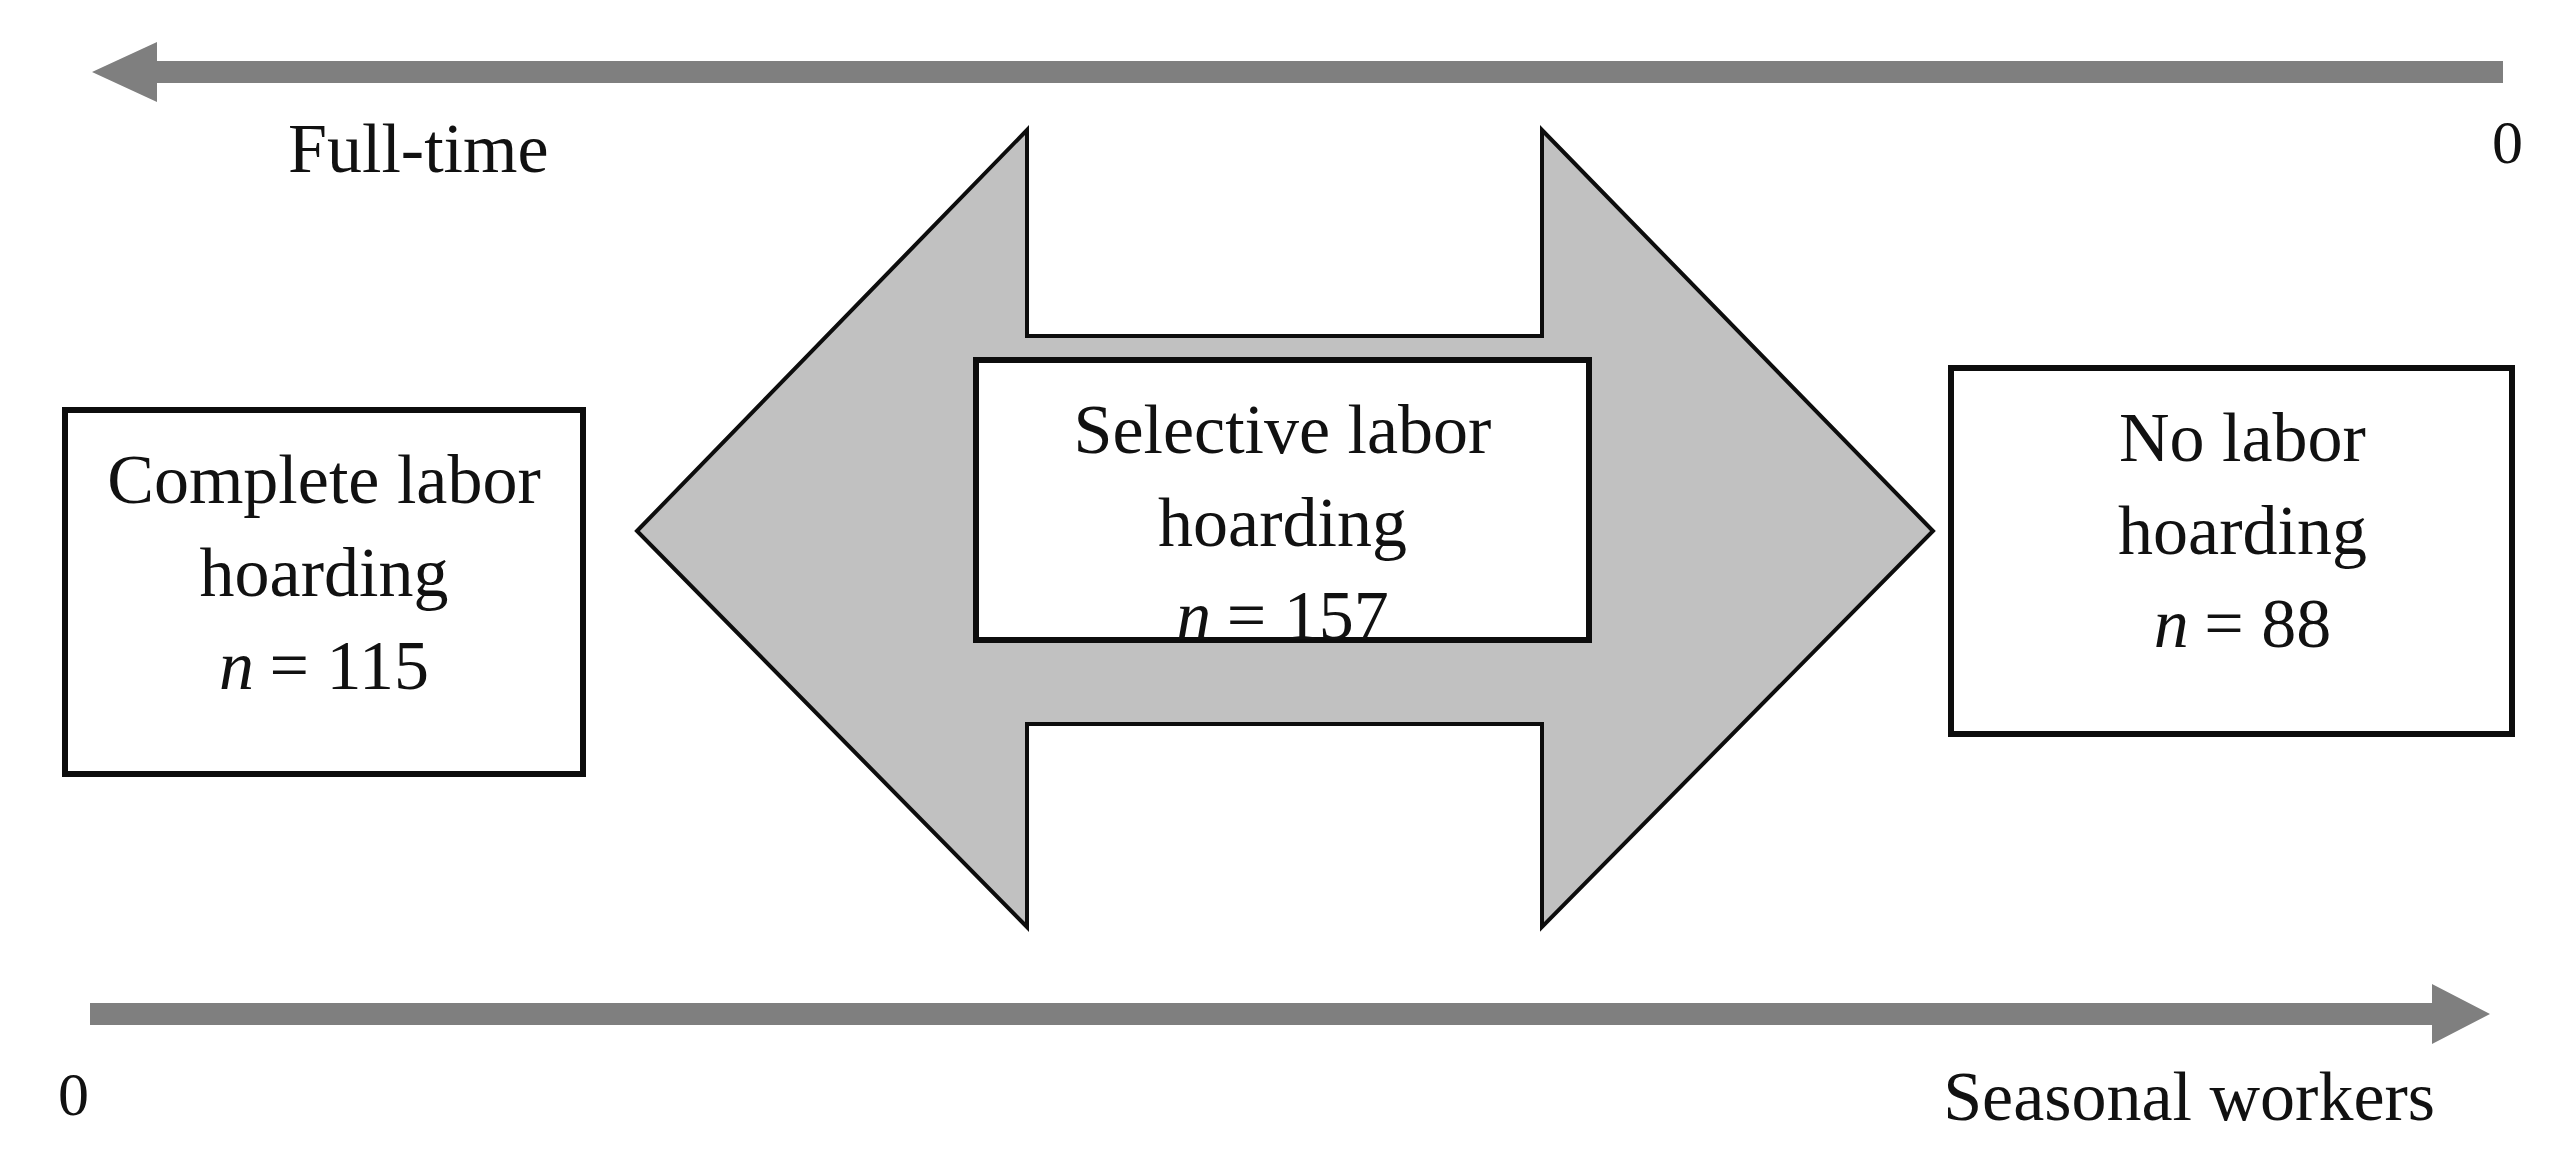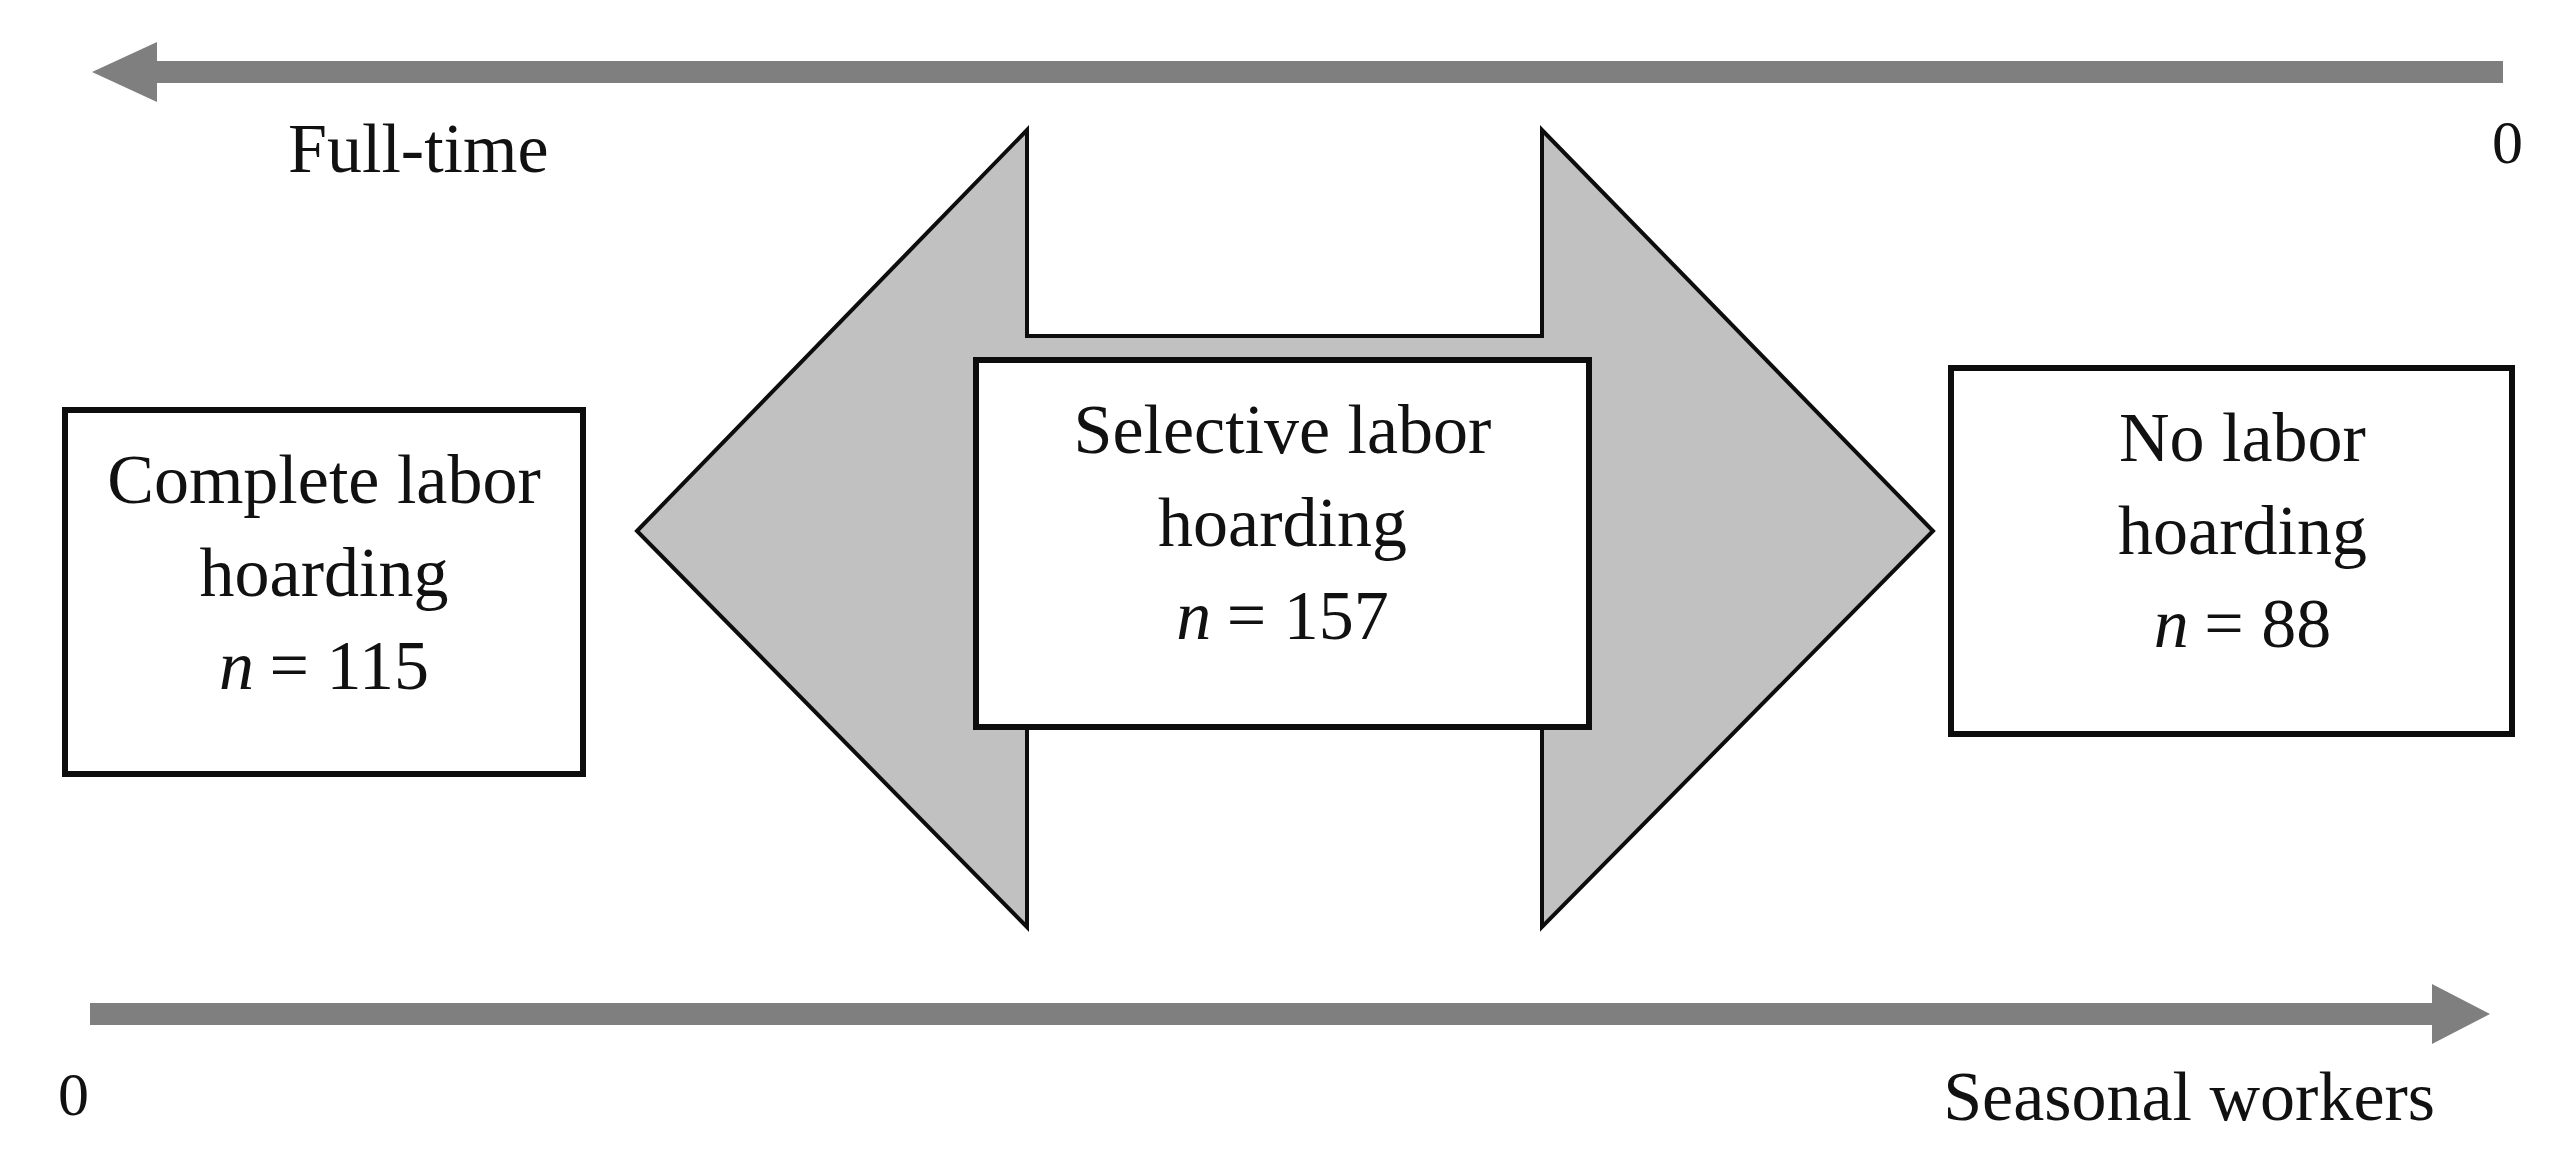--- a/index.html
+++ b/index.html
@@ -26,21 +26,21 @@
     position: absolute;
     box-sizing: border-box;
     background: #ffffff;
     border: 6px solid #0d0d0d;
     text-align: center;
     font-size: 70px;
     line-height: 93px;
     padding-top: 20px;
   }
   .box-left  { left: 62px;   top: 363px; width: 524px; height: 370px; margin-top: 44px; }
-  .box-mid   { left: 973px;  top: 357px; width: 619px; height: 373px; }
+  .box-mid   { left: 973px;  top: 357px; width: 619px; height: 286px; }
   .box-right { left: 1948px; top: 365px; width: 567px; height: 372px; padding-left: 22px; }
   .n-line .nvar { font-style: italic; }
   .n-line .nval { margin-left: 0.22em; }
   .axis-label {
     position: absolute;
     font-size: 70px;
     line-height: 70px;
     white-space: nowrap;
   }
   .zero-label {

